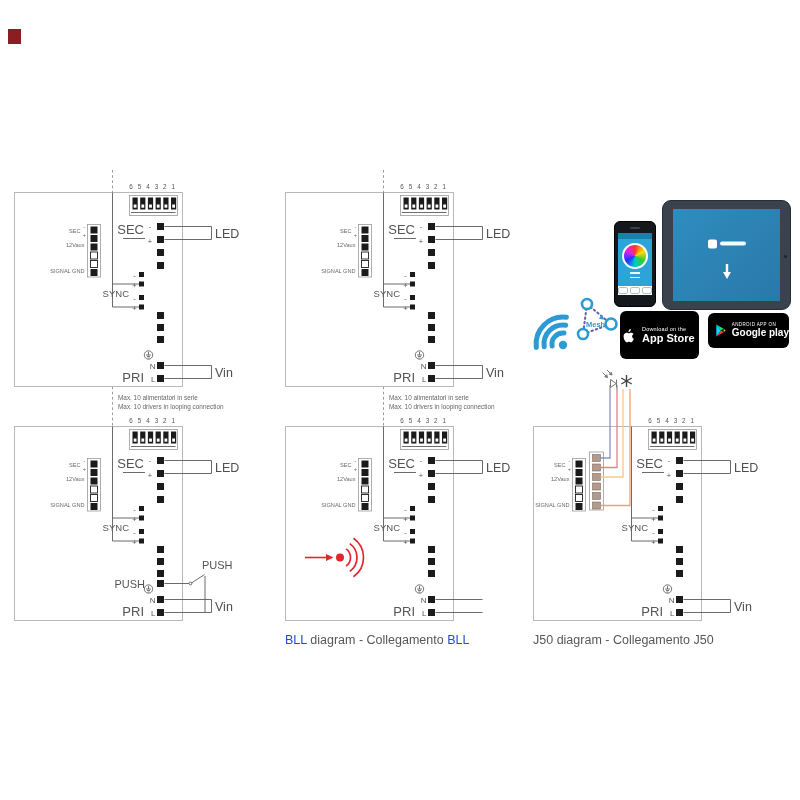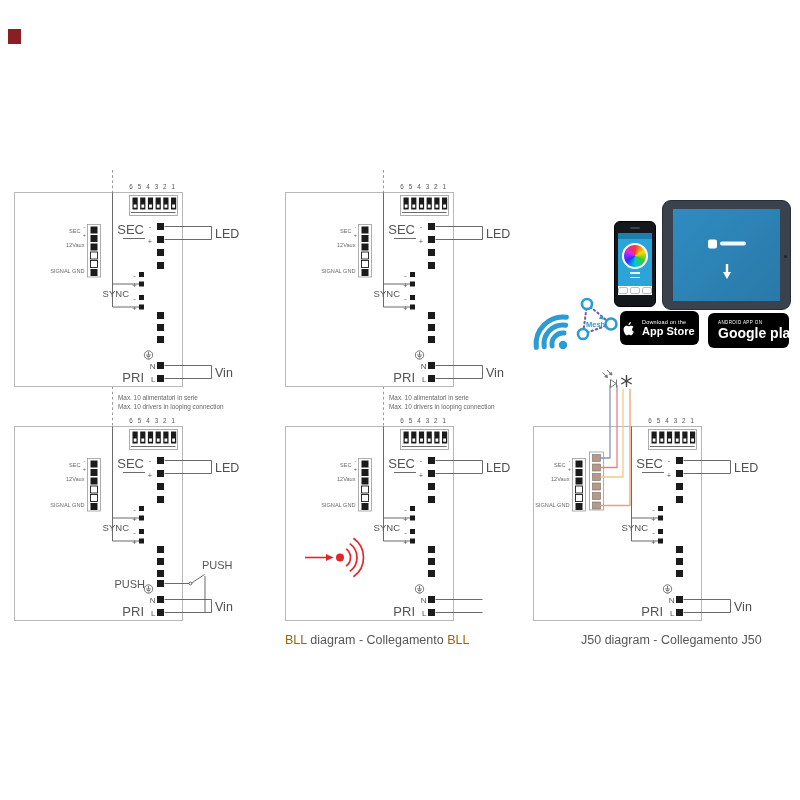--- a/index.html
+++ b/index.html
@@ -32,21 +32,21 @@
   .t-small{font-size:5.6px;fill:#6a6a6a;}
   .t-dip{font-size:6.3px;fill:#555;letter-spacing:1.6px;}
   .t-max{font-size:6.4px;fill:#666;}
   .t-nl{font-size:8px;fill:#555;}
   .t-push{font-size:11px;fill:#555;}
   .redline{stroke:#e2262a;fill:none;}
   .gnd{stroke:#555;stroke-width:0.8;fill:none;}
 
   
   .caption{position:absolute;top:633px;font-size:12.5px;color:#57575a;white-space:pre;}
-  .caption .red-text{color:#a16207;}
+  .caption .red-text{color:#1d4ed8;}
 
   
   .phone{position:absolute;left:614px;top:221px;width:40px;height:84px;background:#14171c;
          border-radius:6px;border:1px solid #000;}
   .phone .speaker{position:absolute;top:5px;left:50%;transform:translateX(-50%);
                   width:10px;height:2px;background:#3a4049;border-radius:1px;}
   .phone .screen{position:absolute;left:3px;top:11px;width:34px;height:62px;background:#2da4d8;overflow:hidden;}
   .phone .appbar{height:6px;background:#1b7fae;}
   .wheel{width:22px;height:22px;border-radius:50%;margin:4px auto 0;
          background:conic-gradient(#f33,#fd0,#3c3,#0cc,#23f,#d2e,#f33);border:2px solid #fff;}
@@ -64,27 +64,27 @@
   .tablet .logo-ico{width:9px;height:9px;background:#fff;border-radius:2px;}
   .tablet .logo-bar{width:26px;height:4px;background:#fff;border-radius:2px;opacity:.95;}
   .tablet .camera{position:absolute;right:3px;top:50%;width:3px;height:3px;border-radius:50%;background:#1d242b;}
   .tablet .arrow{position:absolute;left:50%;top:60%;transform:translateX(-50%);}
 
   .wifi-icon{position:absolute;left:522px;top:303px;}
   .mesh-icon{position:absolute;left:570px;top:295px;}
 
   .badge{position:absolute;background:#000;border-radius:6px;display:flex;align-items:center;
          color:#fff;box-sizing:border-box;}
-  .badge-appstore{left:620px;top:311px;width:79px;height:34px;padding-left:0;gap:5px;}
+  .badge-appstore{left:620px;top:311px;width:79px;height:48px;padding-left:0;gap:5px;}
   .badge-google{left:708px;top:313px;width:81px;height:35px;padding-left:6px;gap:4px;}
   .badge .col{display:flex;flex-direction:column;line-height:1.15;}
   .badge .l1{font-size:5.5px;letter-spacing:.2px;}
   .badge .l2{font-size:11px;font-weight:bold;white-space:nowrap;}
   .badge-google .l1{font-size:4.5px;letter-spacing:.4px;}
-  .badge-google .l2{font-size:14px;}
+  .badge-google .l2{font-size:10px;}
 </style>
 </head>
 <body>
 
 <div class="page">
 
   <div class="corner-marker"></div>
 
   <div class="module-slot" style="position:absolute;left:14px;top:134px;">
 <svg class="module f-above f-below f-vin f-std" width="250" height="300" viewBox="0 0 250 300">
@@ -976,21 +976,21 @@
     <g stroke="#444" stroke-width="1.4">
       <line x1="93.5" y1="7" x2="93.5" y2="19"></line>
       <line x1="88.3" y1="10" x2="98.7" y2="16"></line>
       <line x1="88.3" y1="16" x2="98.7" y2="10"></line>
     </g>
   </g>
 </svg>
 </div>
 
   <div class="caption" style="left:285px;"><span class="red-text">BLL</span><span> diagram - Collegamento </span><span class="red-text">BLL</span></div>
-  <div class="caption" style="left:533px;margin-left:48px;"><span>J50</span><span> diagram - Collegamento </span><span>J50</span></div>
+  <div class="caption" style="left:533px;"><span>J50</span><span> diagram - Collegamento </span><span>J50</span></div>
 
   <div class="phone">
     <div class="speaker"></div>
     <div class="screen">
       <div class="appbar"></div>
       <div class="wheel"></div>
       <div class="dashrow"></div>
       <div class="dashrow"></div>
       <div class="navbar">
         <div class="navbtn"></div>

